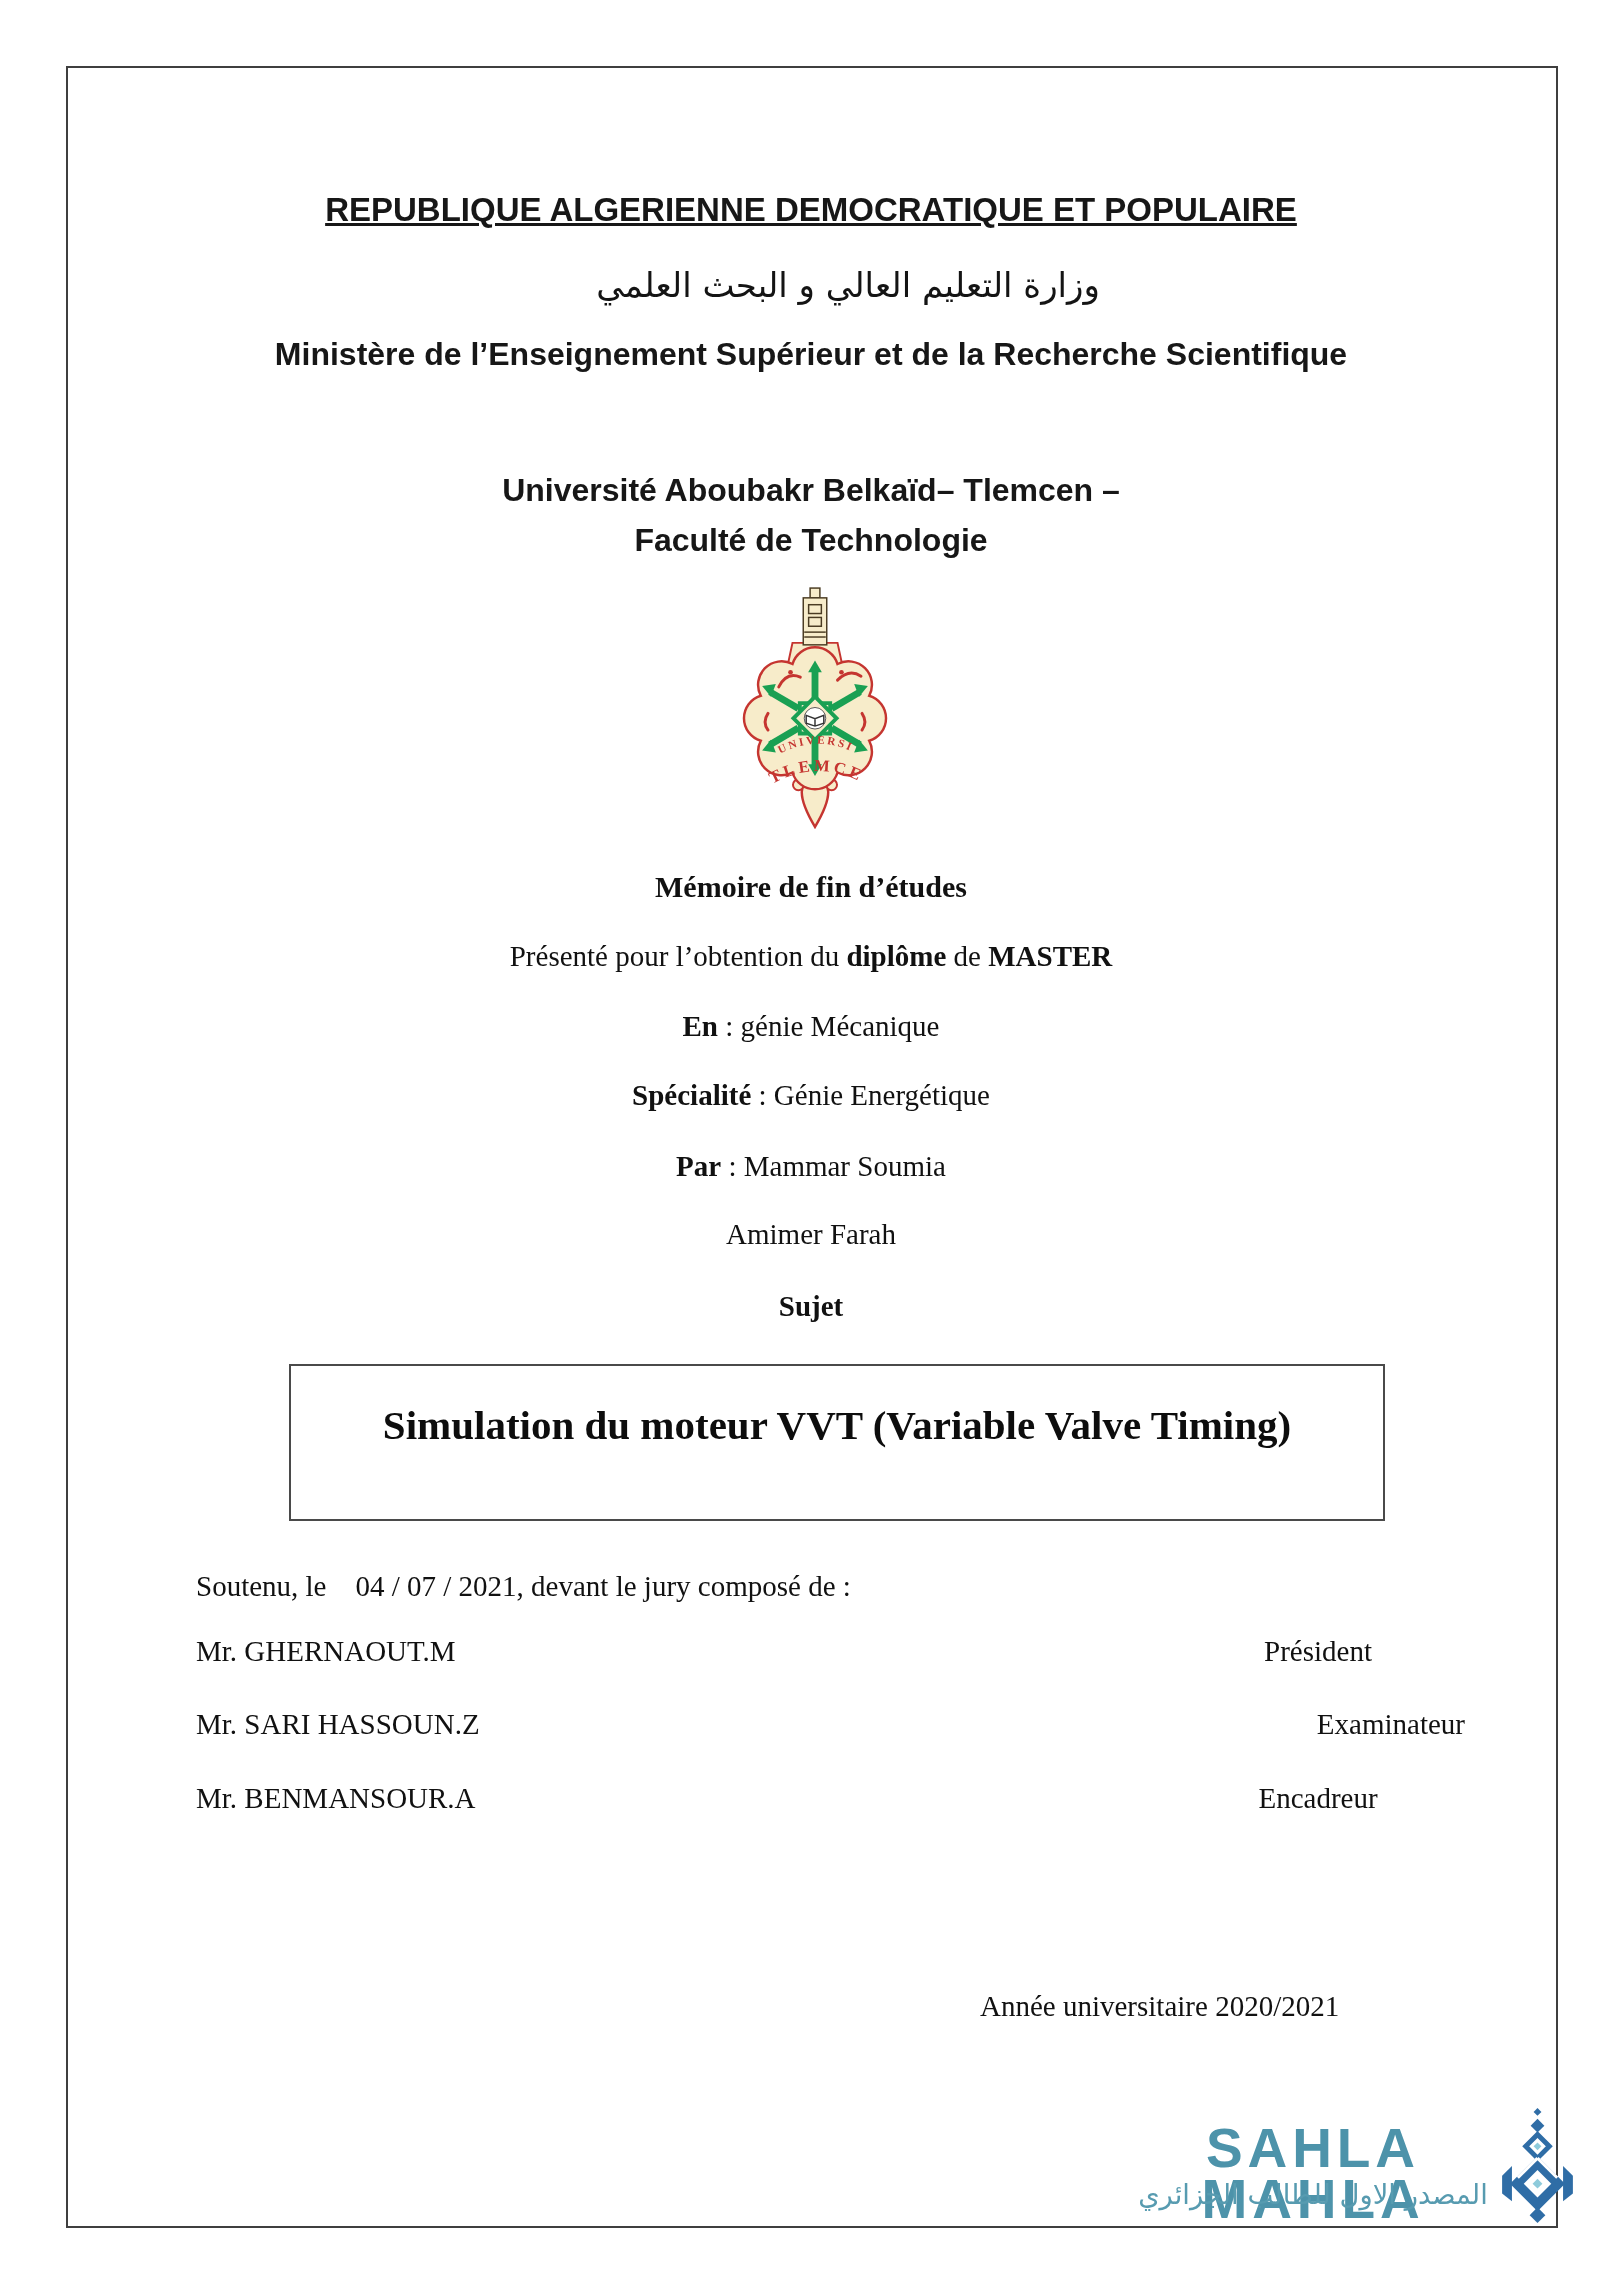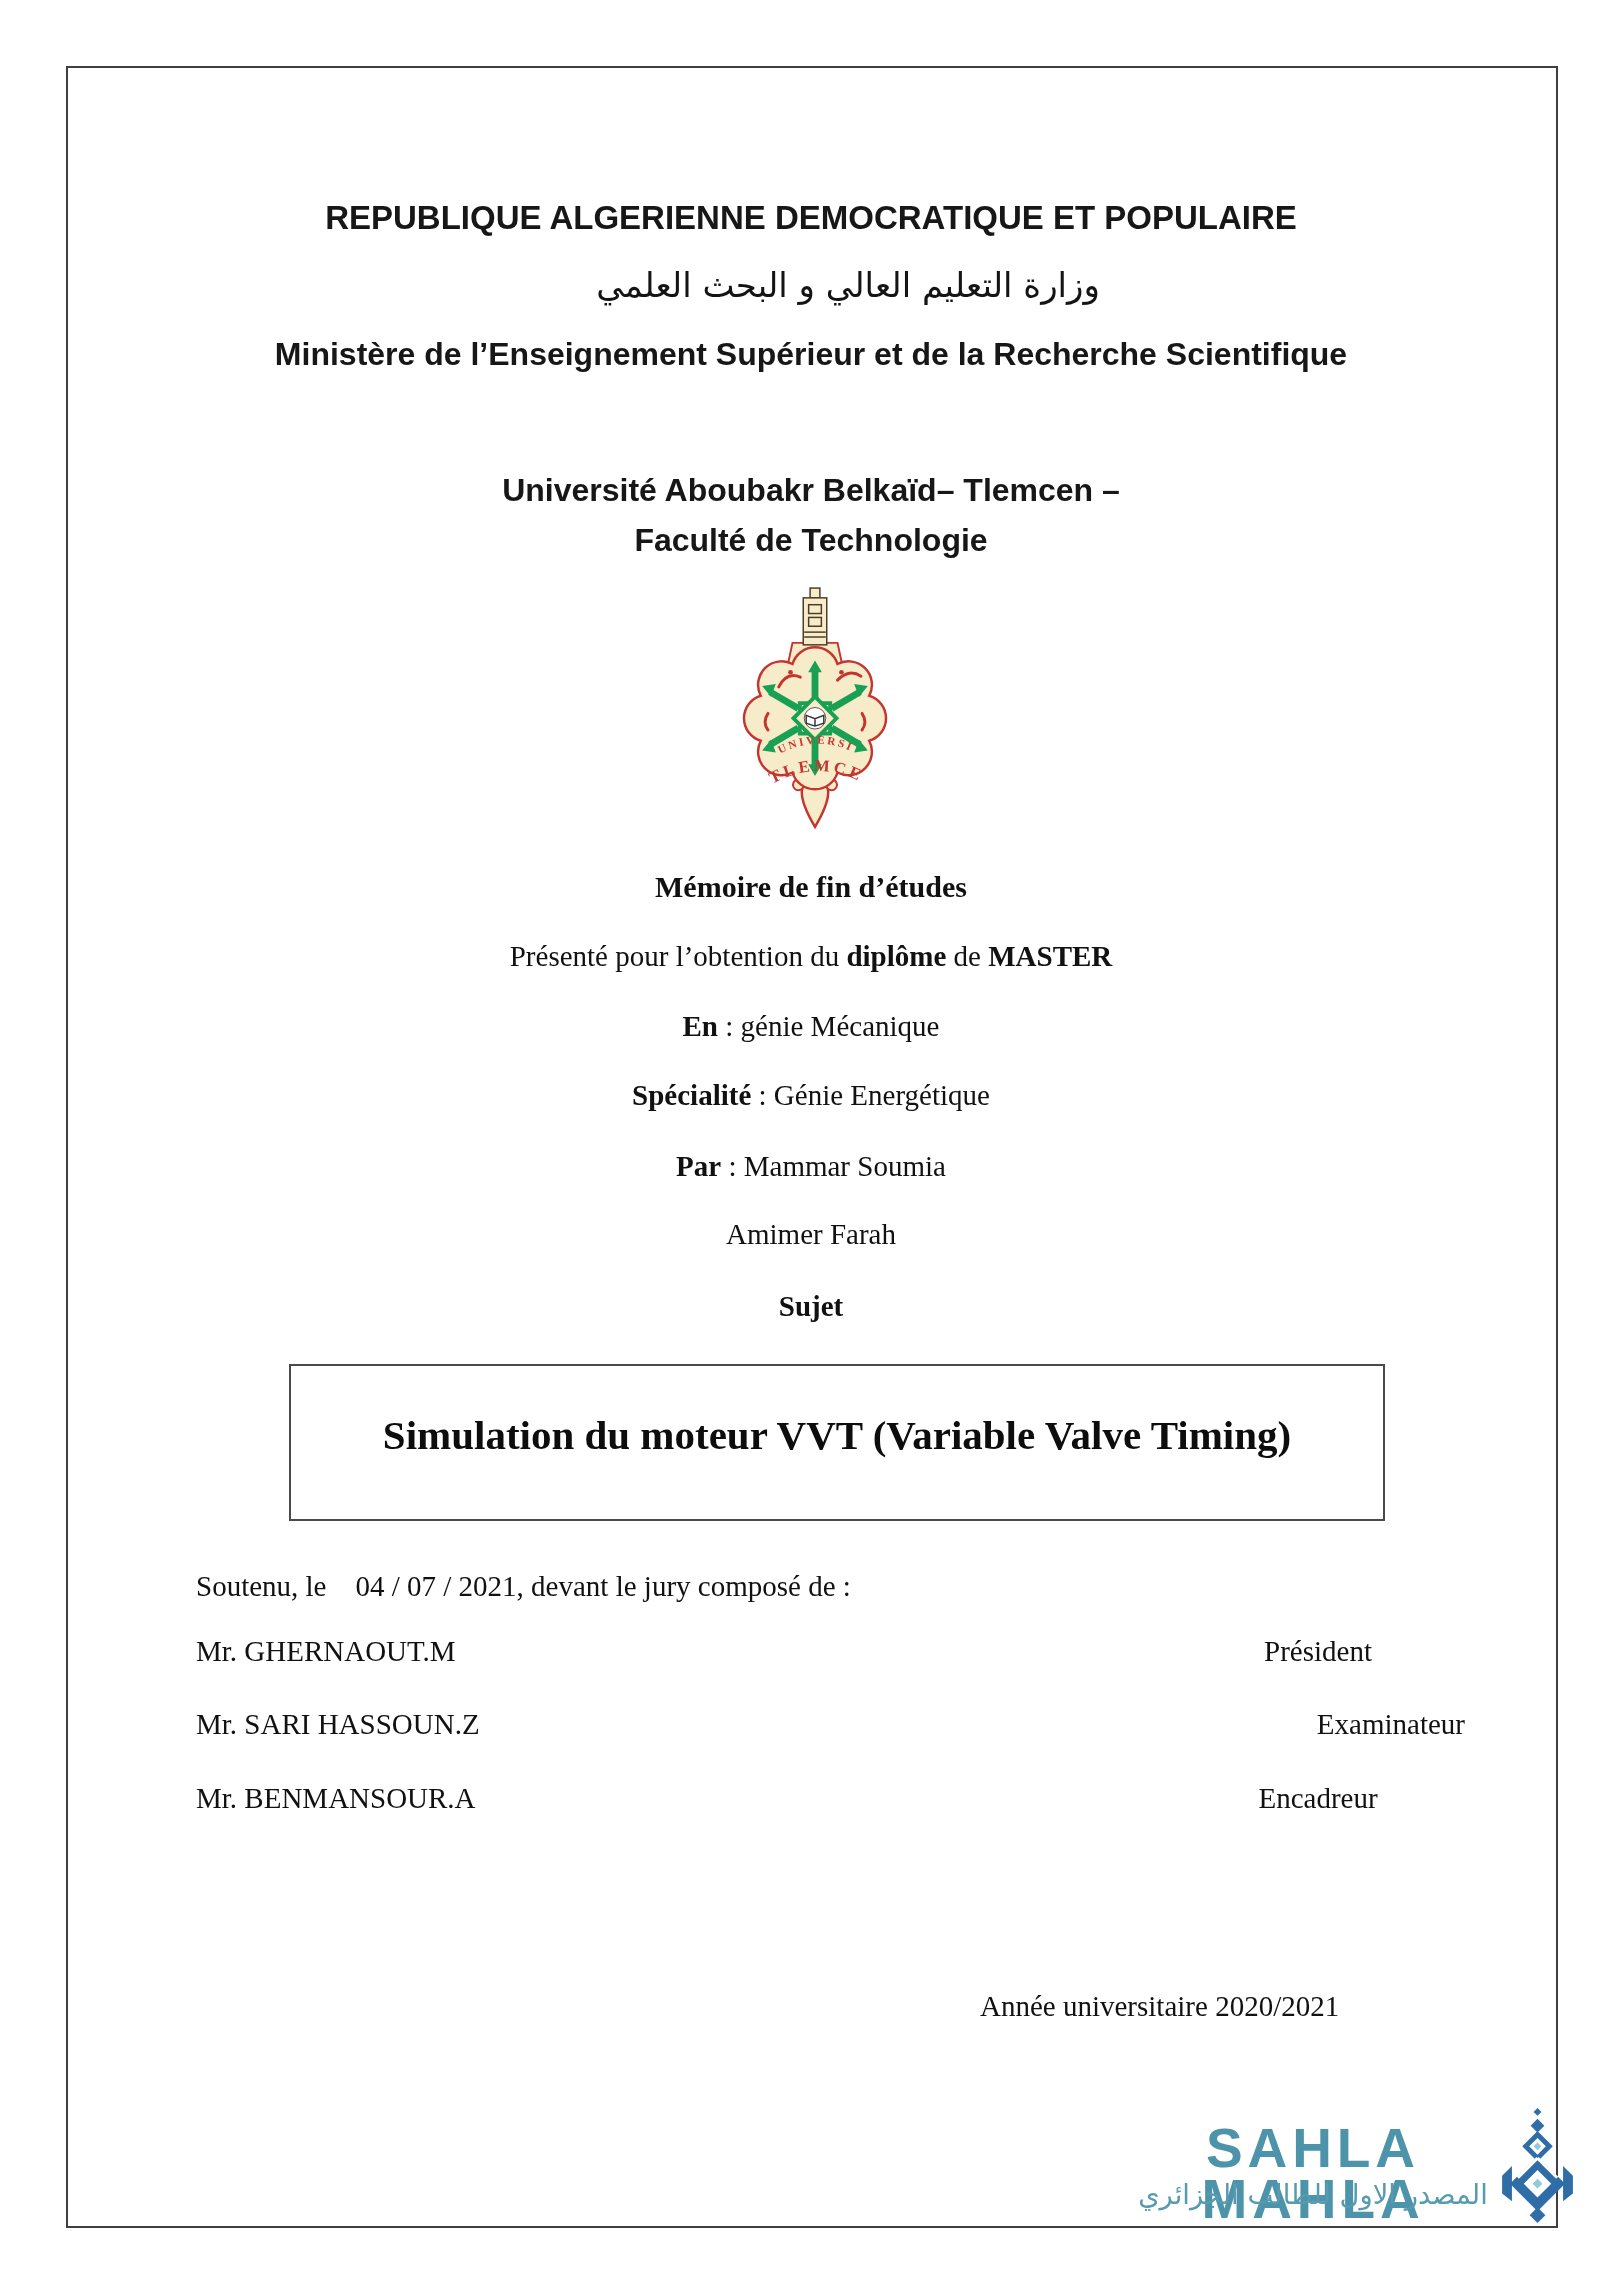--- a/index.html
+++ b/index.html
@@ -3,36 +3,36 @@
 <meta charset="utf-8">
 <style>
   html,body{margin:0;padding:0;background:#ffffff;}
   .page{position:relative;width:1621px;height:2293px;background:#ffffff;overflow:hidden;}
   .abs{position:absolute;}
   .center-line{left:66px;width:1490px;text-align:center;}
   .sans-b{font-family:"Liberation Sans",sans-serif;font-weight:700;color:#171717;}
   .serif{font-family:"Liberation Serif",serif;color:#111111;}
   .arabic{font-family:"DejaVu Sans",sans-serif;color:#141414;}
   .border-frame{left:66px;top:66px;width:1488px;height:2158px;border:2px solid #3f3f3f;}
-  .republic{top:196px;font-size:33px;line-height:43px;letter-spacing:0px;}
+  .republic{top:188px;font-size:33px;line-height:43px;letter-spacing:0px;text-decoration:underline;}
   .ar1{top:261px;font-size:34px;line-height:49px;margin-left:37px;}
   .ministere{top:333px;font-size:32px;line-height:43px;}
   .ar2{top:394px;font-size:34px;line-height:49px;}
   .universite{top:469px;font-size:32px;line-height:43px;}
   .faculte{top:519px;font-size:32px;line-height:43px;}
   .logo-wrap{left:722px;top:586px;width:186px;height:243px;}
   .memoire{top:870px;font-size:30px;line-height:33px;font-weight:700;}
   .presente{top:940px;font-size:29px;line-height:33px;}
   .en-line{top:1010px;font-size:29px;line-height:33px;}
   .spec-line{top:1079px;font-size:29px;line-height:33px;}
   .par-line{top:1150px;font-size:29px;line-height:33px;}
   .author2{top:1218px;font-size:29px;line-height:33px;}
   .sujet{top:1290px;font-size:29px;line-height:33px;font-weight:700;}
   .subject-box{left:289px;top:1364px;width:1096px;height:157px;border:2px solid #4a4a4a;box-sizing:border-box;}
-  .subject-title{margin-top:46px;text-align:center;font-size:41px;line-height:47px;font-weight:700;color:#0d0d0d;}
+  .subject-title{margin-top:36px;text-align:center;font-size:41px;line-height:47px;font-weight:700;color:#0d0d0d;}
   .soutenu{left:196px;top:1570px;font-size:29px;line-height:33px;white-space:pre-wrap;}
   .jury-name{left:196px;font-size:29px;line-height:33px;}
   .jury-role{left:1171px;width:294px;text-align:center;font-size:29px;line-height:33px;}
   .jr1{top:1635px;} .jr2{top:1708px;text-align:right;} .jr3{top:1782px;}
   .annee{left:980px;top:1990px;width:461px;text-align:left;font-size:29px;line-height:33px;}
   .sahla-name{left:1117px;top:2123px;width:392px;text-align:center;
     font-family:Liberation Sans, sans-serif;font-weight:700;font-size:55px;line-height:51px;
     letter-spacing:4.9px;color:#4d93aa;}
   .sahla-tagline{left:1117px;top:2178px;width:392px;text-align:center;
     font-family:"DejaVu Sans",sans-serif;font-size:27.4px;line-height:33px;color:#579bb0;}

